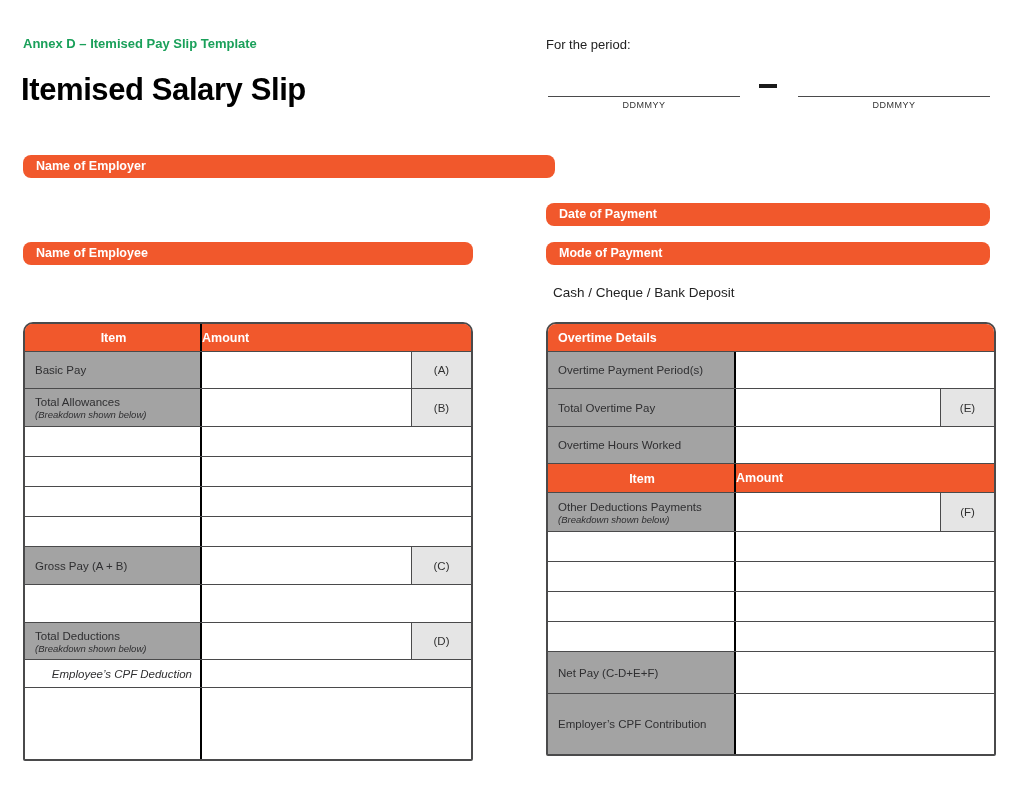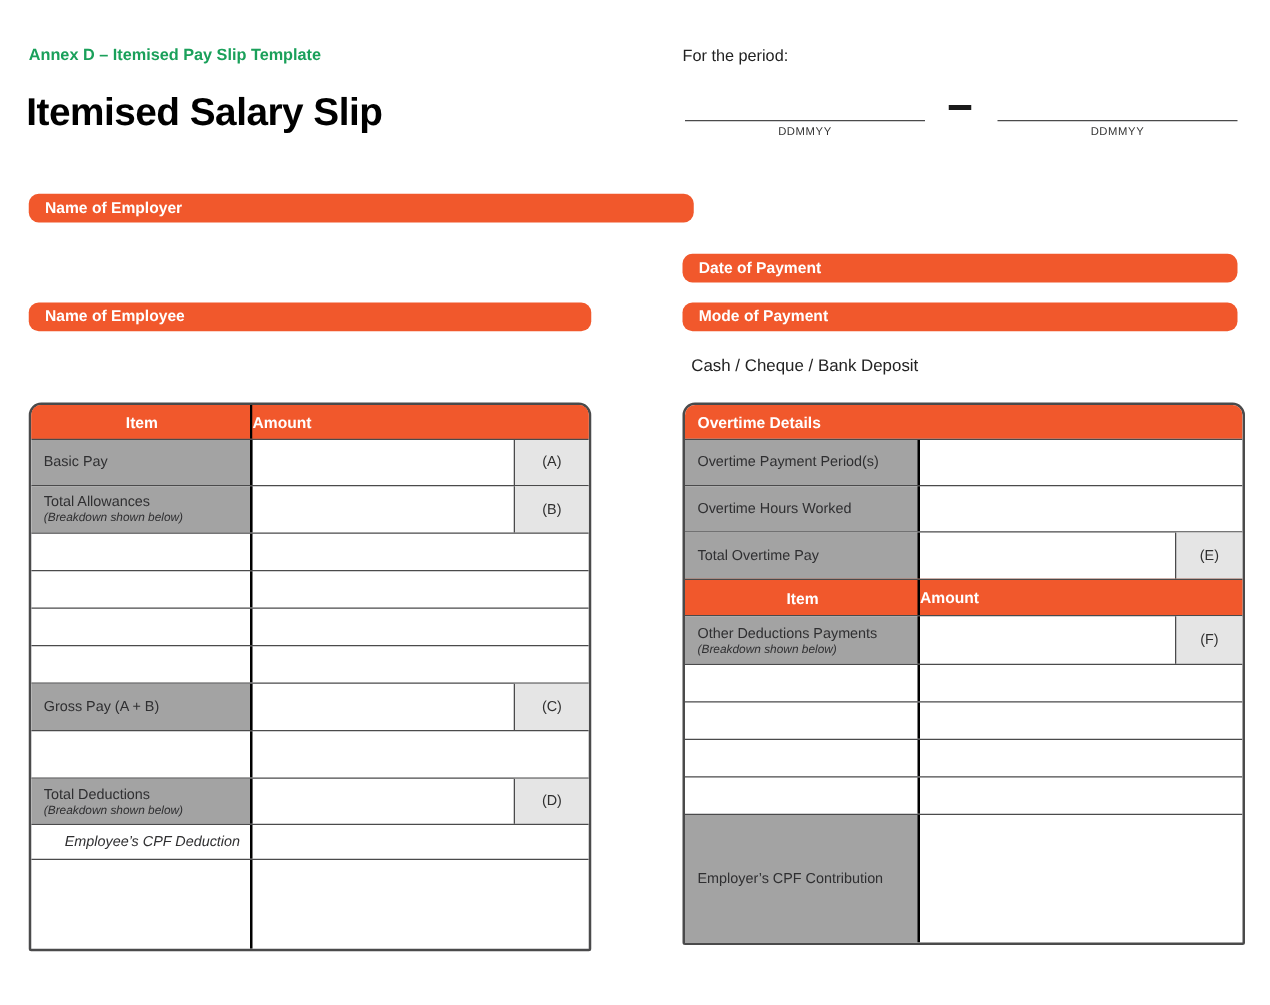--- a/index.html
+++ b/index.html
@@ -156,33 +156,33 @@
     <div class="thead-single">Overtime Details</div>
   </div>
 
   <div class="trow h37">
     <div class="c-label grey">
       <span class="lbl">Overtime Payment Period(s)</span>
     </div>
     <div class="c-amount"></div>
   </div>
 
+  <div class="trow h38">
+    <div class="c-label grey">
+      <span class="lbl">Total Overtime Pay</span>
+    </div>
+    <div class="c-amount"></div>
+    <div class="c-ref">(E)</div>
+  </div>
+
   <div class="trow h37">
     <div class="c-label grey">
       <span class="lbl">Overtime Hours Worked</span>
     </div>
     <div class="c-amount"></div>
-  </div>
-
-  <div class="trow h38">
-    <div class="c-label grey">
-      <span class="lbl">Total Overtime Pay</span>
-    </div>
-    <div class="c-amount"></div>
-    <div class="c-ref">(E)</div>
   </div>
 
   <div class="trow thead h29">
     <div class="c-label">Item</div>
     <div class="c-amount" style="display:flex;align-items:center;">Amount</div>
   </div>
 
   <div class="trow h39">
     <div class="c-label grey">
       <span class="lbl">Other Deductions Payments</span>
@@ -202,20 +202,26 @@
   </div>
   <div class="trow h30">
     <div class="c-label"></div>
     <div class="c-amount"></div>
   </div>
   <div class="trow h30">
     <div class="c-label"></div>
     <div class="c-amount"></div>
   </div>
 
+  <div class="trow h42">
+    <div class="c-label grey">
+      <span class="lbl">Net Pay (C-D+E+F)</span>
+    </div>
+    <div class="c-amount"></div>
+  </div>
 
   <div class="trow grow">
     <div class="c-label grey">
       <span class="lbl">Employer’s CPF Contribution</span>
     </div>
     <div class="c-amount"></div>
   </div>
 </div>
 
 </body></html>

